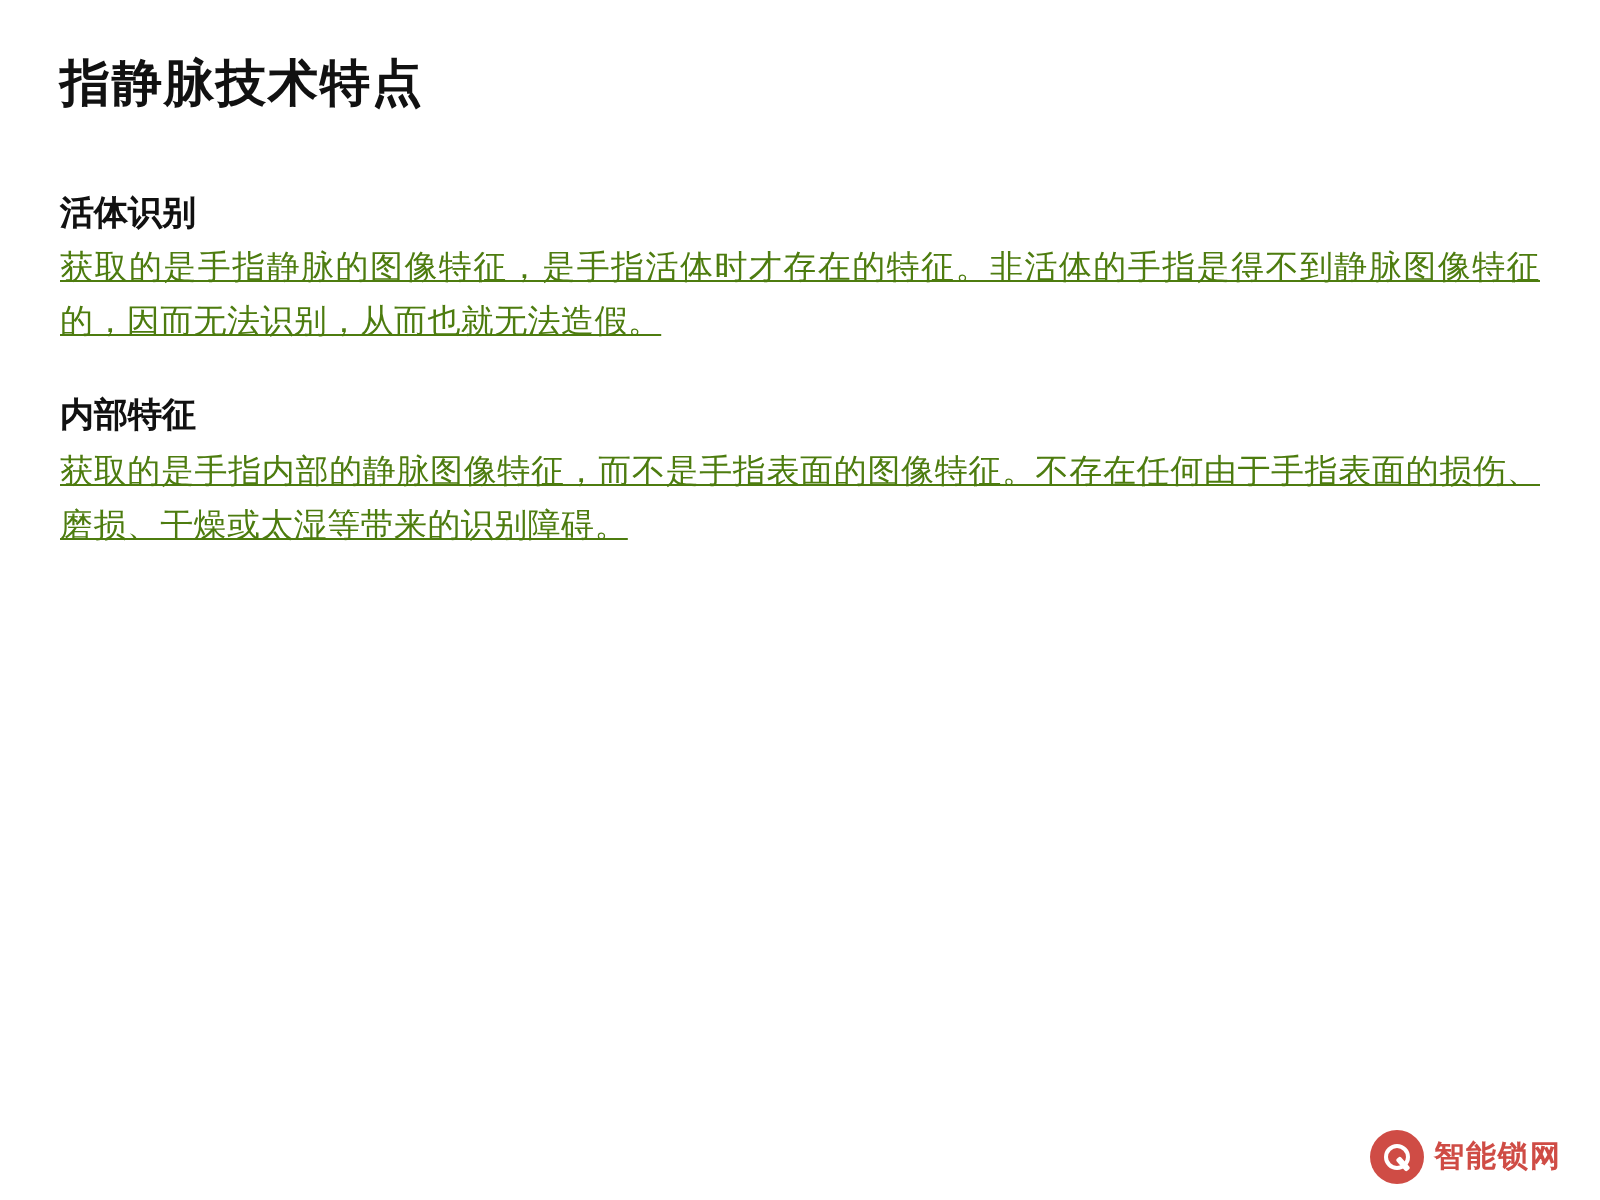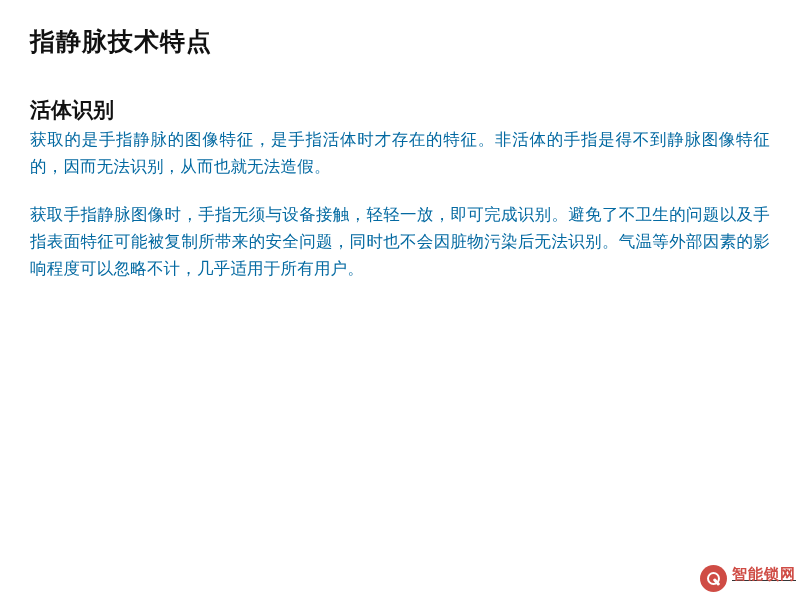--- a/index.html
+++ b/index.html
@@ -30,43 +30,44 @@
     margin: 0 0 0 0;
     line-height: 1.3;
   }
   .section {
     margin-top: 22px;
   }
   .section:first-of-type {
     margin-top: 36px;
   }
   .section-heading {
-    font-size: 21px;
+    font-size: 17px;
     font-weight: bold;
     color: #111111;
     line-height: 1.5;
     margin-bottom: 1px;
   }
   .section-body {
     font-size: 16.5px;
     line-height: 1.62;
-    color: #0369a1;
+    color: #4d7c0f;
     letter-spacing: 0.2px;
     text-align: justify;
     max-width: 745px;
+    text-decoration: underline;
   }
   
   .watermark {
     position: absolute;
-    right: 4px;
+    right: 19px;
     bottom: 8px;
     display: flex;
+    align-items: center;
     gap: 5px;
     opacity: 0.88;
-    text-decoration: underline;
   }
   .wm-logo {
     width: 27px;
     height: 27px;
     border-radius: 50%;
     background: #c9342c;
     position: relative;
     flex: 0 0 auto;
   }
   .wm-logo::before {
@@ -106,23 +107,26 @@
 
 <div class="page">
 
   <h1 class="doc-title">指静脉技术特点</h1>
 
   <div class="section">
     <div class="section-heading">活体识别</div>
     <div class="section-body">获取的是手指静脉的图像特征，是手指活体时才存在的特征。非活体的手指是得不到静脉图像特征的，因而无法识别，从而也就无法造假。</div>
   </div>
 
+  <div class="section">
+    <div class="section-heading">内部特征</div>
+    <div class="section-body">获取的是手指内部的静脉图像特征，而不是手指表面的图像特征。不存在任何由于手指表面的损伤、磨损、干燥或太湿等带来的识别障碍。</div>
+  </div>
 
   <div class="section">
-    <div class="section-body">获取手指静脉图像时，手指无须与设备接触，轻轻一放，即可完成识别。避免了不卫生的问题以及手指表面特征可能被复制所带来的安全问题，同时也不会因脏物污染后无法识别。气温等外部因素的影响程度可以忽略不计，几乎适用于所有用户。</div>
   </div>
 
 
   <div class="watermark">
     <span class="wm-logo"></span>
     <span class="wm-text">智能锁网</span>
   </div>
 
 </div>
 

